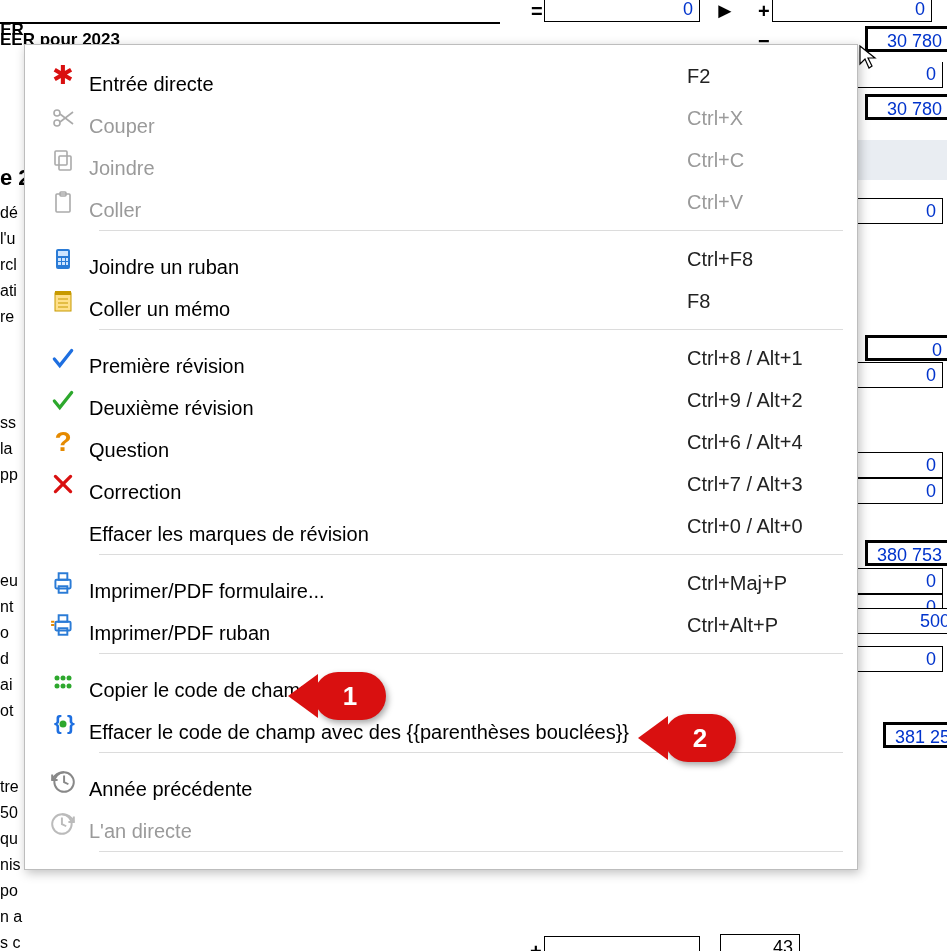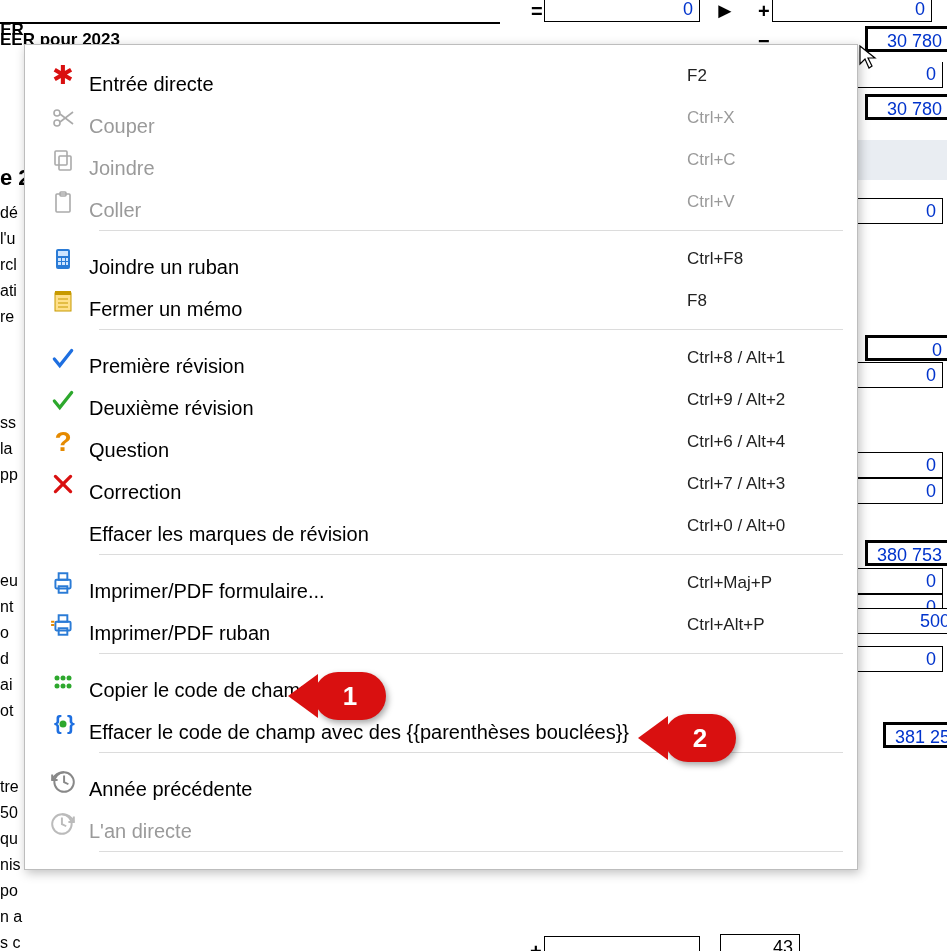--- a/index.html
+++ b/index.html
@@ -31,21 +31,21 @@
     box-shadow: 2px 3px 10px rgba(0,0,0,0.25);
     padding: 10px 0;
   }
   .menu-item {
     display: flex; align-items: center;
     height: 42px;
     padding: 0 14px 0 12px;
   }
   .menu-item .icon-col { width: 52px; display: flex; justify-content: center; }
   .menu-item .label-col { flex: 1; text-align: left; font-size: 20px; margin-top: 16px; }
-  .menu-item .shortcut-col { width: 160px; text-align: left; font-size: 17px; color: #222; padding-left: 4px;}
+  .menu-item .shortcut-col { width: 160px; text-align: left; font-size: 20px; color: #222; padding-left: 4px;}
   .menu-item.disabled .label-col,
   .menu-item.disabled .shortcut-col { color: #9a9a9a; }
   .menu-sep {
     height: 1px; background: #dcdcdc; margin: 7px 14px 7px 74px;
   }
 
   
   .callout {
     position: absolute;
     height: 48px; width: 72px;
@@ -210,21 +210,21 @@
   <div class="menu-item">
     <span class="icon-col">
       <svg width="24" height="24" viewBox="0 0 24 24">
           <rect x="4" y="4" width="16" height="18" fill="#ffe08a" stroke="#c79a00"></rect>
           <rect x="4" y="2" width="16" height="4" fill="#c79a00"></rect>
           <line x1="7" y1="10" x2="17" y2="10" stroke="#c79a00"></line>
           <line x1="7" y1="14" x2="17" y2="14" stroke="#c79a00"></line>
           <line x1="7" y1="18" x2="17" y2="18" stroke="#c79a00"></line>
         </svg>
     </span>
-    <span class="label-col">Fermer un mémo</span>
+    <span class="label-col">Coller un mémo</span>
     <span class="shortcut-col">F8</span>
   </div>
 
   <div class="menu-sep"></div>
 
   <div class="menu-item">
     <span class="icon-col">
       <svg width="26" height="26" viewBox="0 0 24 24" stroke="#1e6fe0" fill="none" stroke-width="3" stroke-linecap="round">
           <polyline points="4,13 9,19 20,5"></polyline>
         </svg>

